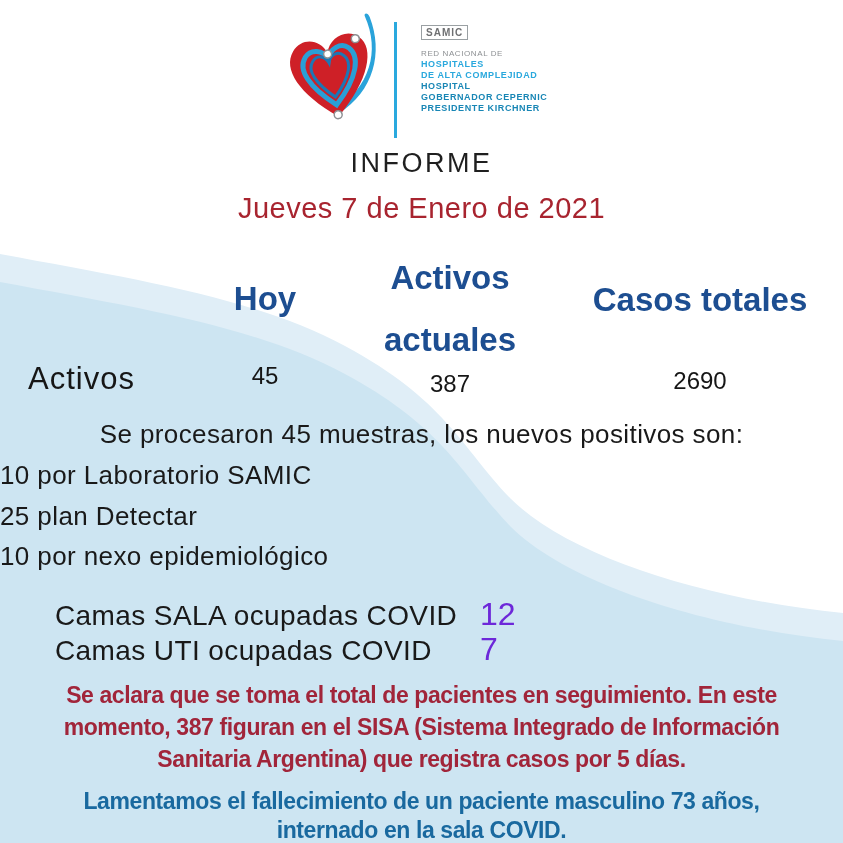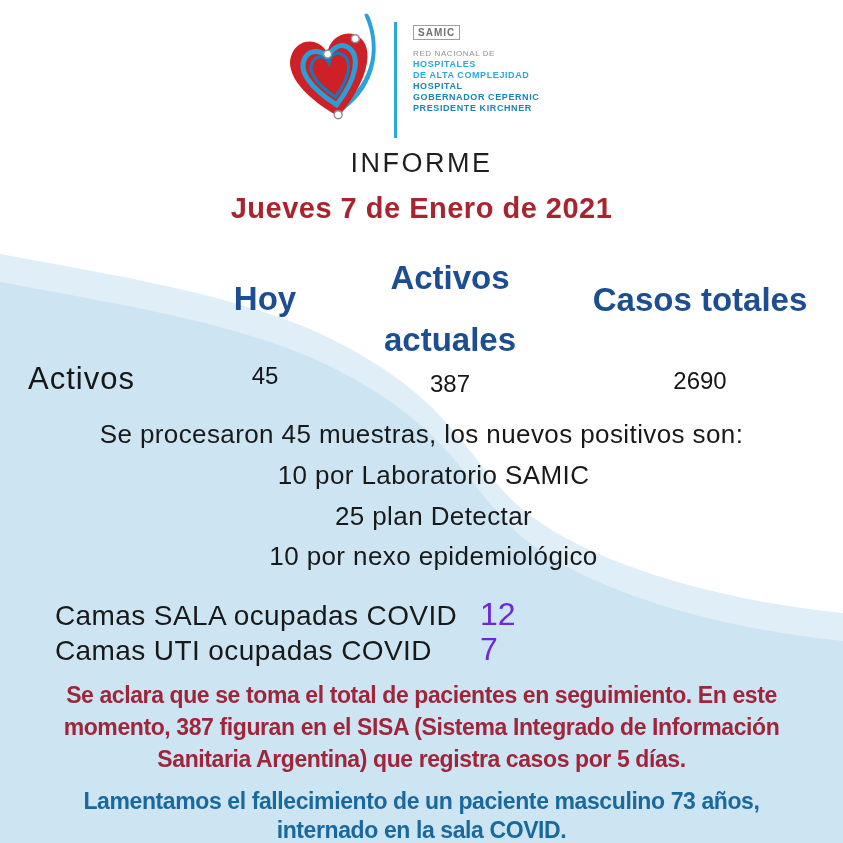--- a/index.html
+++ b/index.html
@@ -7,45 +7,45 @@
     position:relative;width:843px;height:843px;margin:0 auto;
     background:#ffffff;overflow:hidden;
     font-family:"Liberation Sans","DejaVu Sans",sans-serif;
     color:#1a1a1a;
   }
   .wave{position:absolute;left:0;top:0;width:843px;height:843px;pointer-events:none;}
   .abs{position:absolute;}
   
   .logo-wrap{position:absolute;left:276px;top:10px;width:300px;height:128px;display:flex;}
   .logo-heart{width:112px;height:124px;flex:0 0 auto;}
-  .logo-text{margin-left:6px;margin-top:12px;border-left:3px solid #2aa9de;padding-left:16px;}
+  .logo-text{margin-left:6px;margin-top:12px;border-left:3px solid #2aa9de;padding-left:24px;}
   .samic-tag{display:inline-block;border:1px solid #9aa0a3;color:#6f7072;font-weight:bold;
     font-size:10px;letter-spacing:1px;padding:1px 4px;margin-bottom:8px;}
   .lt{line-height:11px;font-size:9px;letter-spacing:.6px;font-weight:bold;white-space:nowrap;}
   .lt.gray{color:#8d9093;font-weight:normal;font-size:8px;}
   .lt.cyan{color:#29a8dd;}
   .lt.teal{color:#1886b5;}
   
   .title{left:0;right:0;top:148px;text-align:center;font-size:27px;font-weight:500;
     letter-spacing:2.5px;color:#1f1f1f;}
-  .date{left:0;right:0;top:192px;text-align:center;font-size:29px;font-weight:bold;
+  .date{left:0;right:0;top:192px;text-align:center;font-size:29px;font-weight:normal;
     color:#a8242f;letter-spacing:.5px;}
   
   .th{font-size:33px;font-weight:bold;color:#1d4e91;text-align:center;}
   .col-hoy{left:185px;width:160px;top:280px;}
   .col-act{left:355px;width:190px;top:247px;line-height:62px;}
   .col-tot{left:570px;width:260px;top:281px;}
   .row-label{left:28px;top:361px;font-size:31px;font-weight:500;color:#161616;letter-spacing:1px;}
   .val{font-size:24px;font-weight:500;color:#161616;text-align:center;}
   .val-hoy{left:185px;width:160px;top:362px;}
   .val-act{left:355px;width:190px;top:370px;}
   .val-tot{left:570px;width:260px;top:367px;}
   
   .samples-intro{left:0;right:0;top:419px;text-align:center;font-size:26px;color:#191919;letter-spacing:.4px;}
-  .sample-item{left:0;right:0;text-align:center;font-size:26px;color:#191919;letter-spacing:.4px;padding-left:24px;}
+  .sample-item{left:0;right:0;text-align:left;font-size:26px;color:#191919;letter-spacing:.4px;}
   .si-0{top:460px;} .si-1{top:501px;} .si-2{top:541px;}
   
   .beds{left:55px;top:596px;width:500px;}
   .bed-row{display:flex;justify-content:space-between;align-items:baseline;height:35px;}
   .bed-label{font-size:28px;color:#191919;letter-spacing:.4px;}
   .bed-value{width:75px;text-align:left;font-size:32px;color:#6d28d9;}
   
   .note-red{left:16px;width:811px;top:679px;text-align:center;font-weight:bold;
     font-size:23px;line-height:32px;letter-spacing:-0.4px;color:#a1253a;}
   .note-blue{left:40px;width:763px;top:787px;text-align:center;font-weight:bold;

